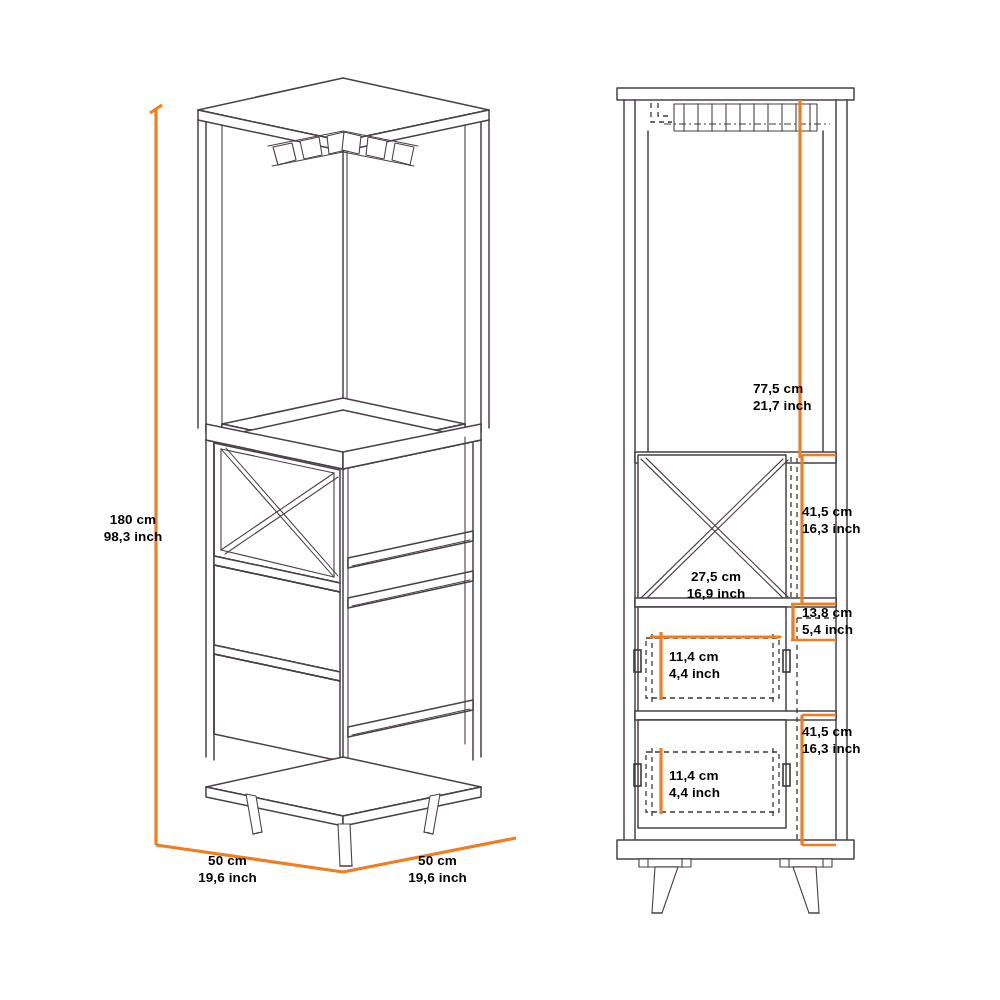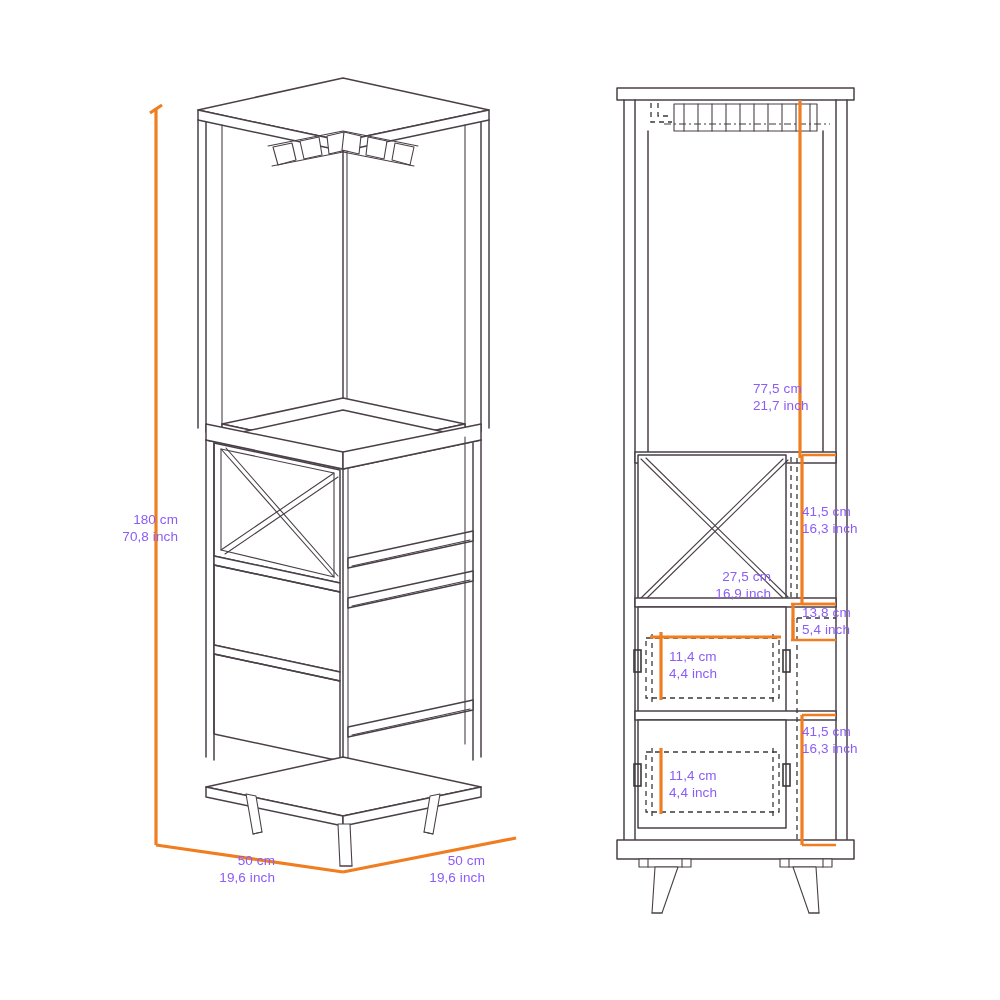--- a/index.html
+++ b/index.html
@@ -18,31 +18,31 @@
   }
   #drawing {
     position: absolute;
     left: 0;
     top: 0;
     width: 1000px;
     height: 1000px;
   }
   .dim-label {
     position: absolute;
-    color: #8b5cf6;
+    color: #000000;
     font-family: "Liberation Sans", sans-serif;
     font-size: 13.5px;
-    font-weight: normal;
+    font-weight: bold;
     line-height: 17px;
     letter-spacing: 0.1px;
     white-space: nowrap;
     user-select: none;
   }
   .dim-label .l2 { display: block; }
-  .lbl-center { text-align: right; }
+  .lbl-center { text-align: center; }
 </style>
 </head>
 <body>
 
 <div id="page">
 
   <svg id="drawing" viewBox="0 0 1000 1000">
     <defs>
       <style>
         .ln   { fill:none; stroke:#4a4048; stroke-width:1.5; stroke-linejoin:round; stroke-linecap:round; }
@@ -295,21 +295,21 @@
 
         <path class="dimln" d="M661,748 L661,814"></path>
 
         <path class="dimln-t" d="M793,618 L793,640"></path>
       </g>
     </g>
   </svg>
 
   <div class="dim-label lbl-center" style="left:88px; top:511px; width:90px;">
     <span>180 cm</span>
-    <span class="l2">70,8 inch</span>
+    <span class="l2">98,3 inch</span>
   </div>
 
   <div class="dim-label lbl-center" style="left:180px; top:852px; width:95px;">
     <span>50 cm</span>
     <span class="l2">19,6 inch</span>
   </div>
 
   <div class="dim-label lbl-center" style="left:390px; top:852px; width:95px;">
     <span>50 cm</span>
     <span class="l2">19,6 inch</span>

